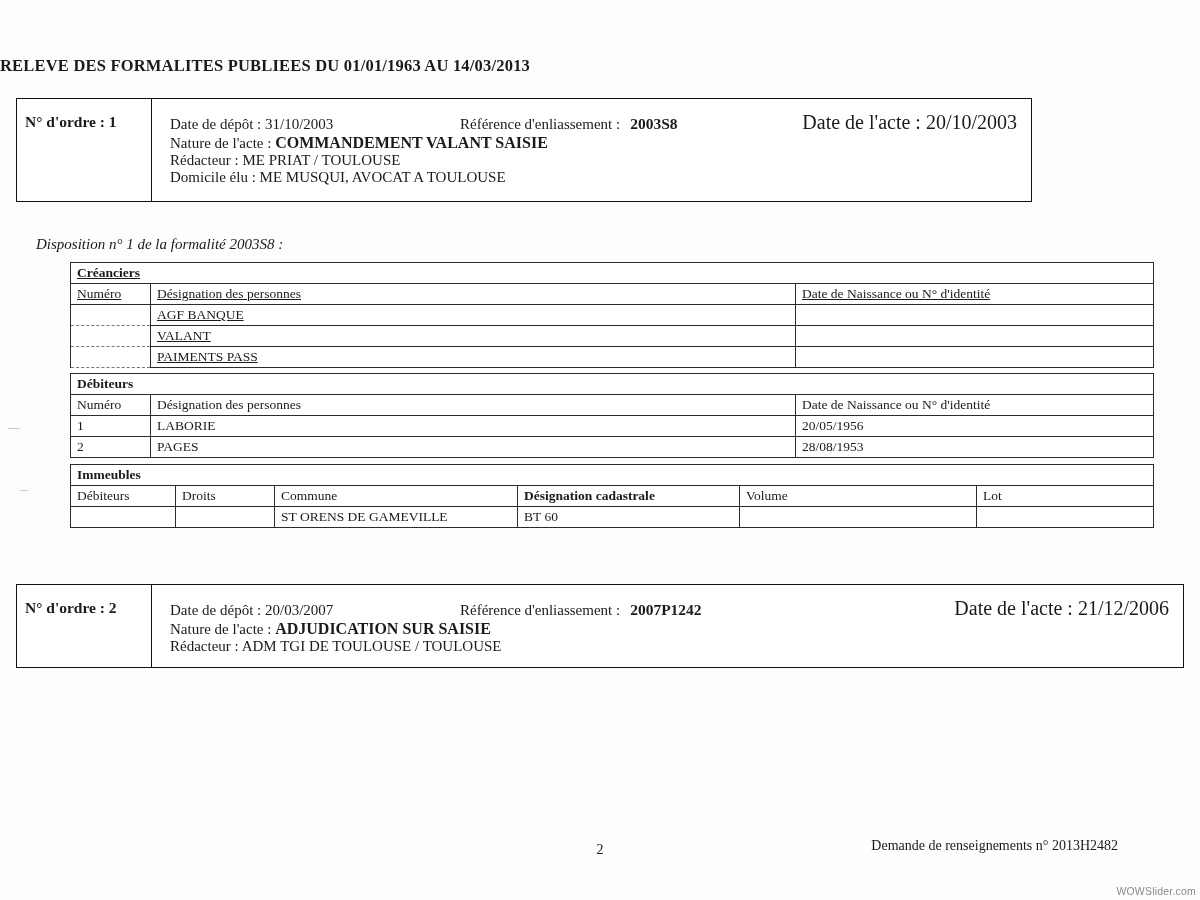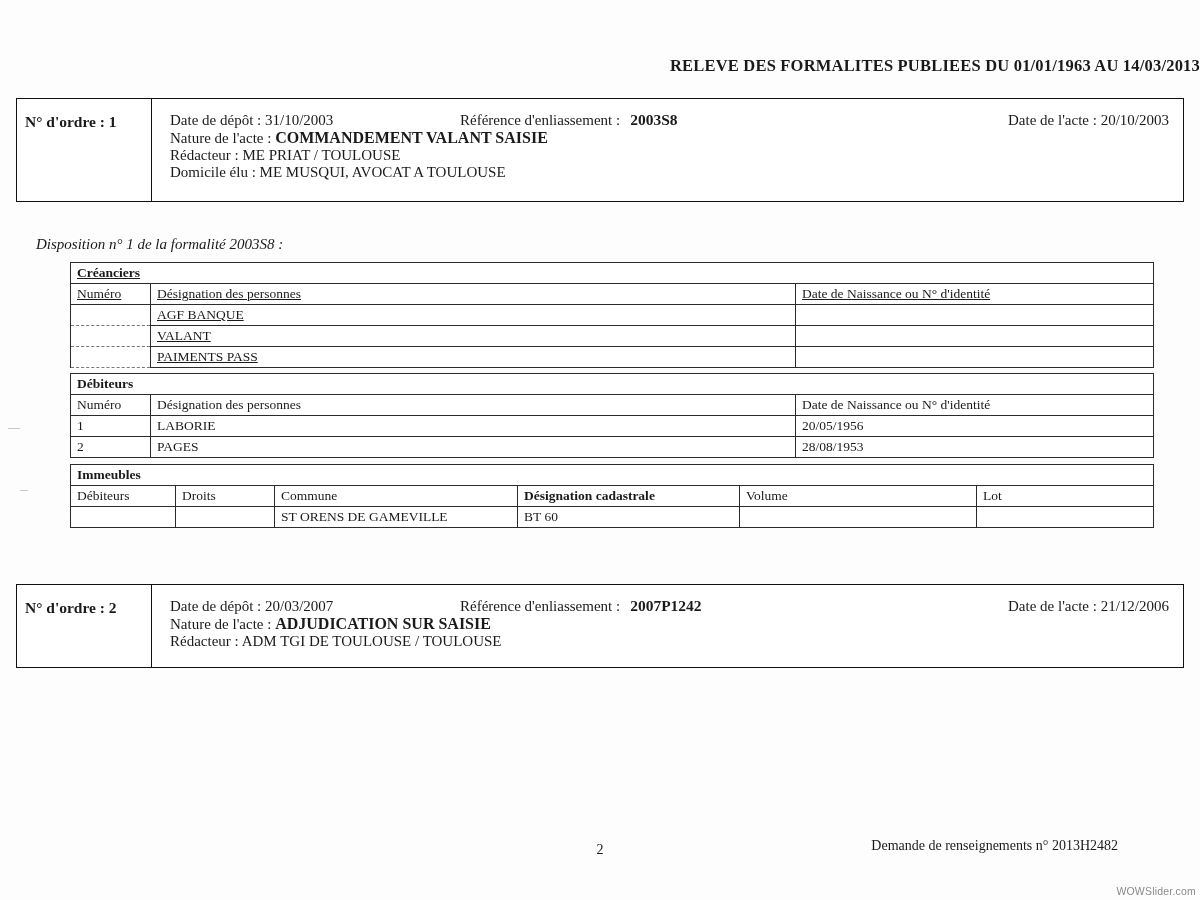--- a/index.html
+++ b/index.html
@@ -21,21 +21,21 @@
     height: 900px;
     background: #fdfdfd;
   }
 
   
   .doc-title {
     position: absolute;
     top: 56px;
     left: 0;
     width: 1200px;
-    text-align: right;
+    text-align: left;
     font-weight: bold;
     font-size: 16.5px;
     letter-spacing: 0.2px;
   }
 
   
   .formality-box {
     position: absolute;
     border: 1.5px solid #111;
     box-sizing: border-box;
@@ -66,21 +66,21 @@
   .fb-depot { width: 290px; }
   .fb-ref { flex: 1; }
   .fb-ref .val {
     font-weight: bold;
     font-size: 15.5px;
     margin-left: 10px;
   }
   .fb-acte-date {
     text-align: right;
     white-space: nowrap;
-    font-size: 15px;
+    font-size: 20px;
   }
   .fb-line {
     font-size: 15px;
     white-space: nowrap;
   }
   .fb-line .strong {
     font-weight: bold;
     font-size: 16px;
   }
   .fb-line .lbl { font-size: 15px; }
@@ -153,21 +153,21 @@
     background: #c9c9c9;
   }
 </style>
 </head>
 <body>
 
 <div class="page">
 
   <div class="doc-title">RELEVE DES FORMALITES PUBLIEES DU 01/01/1963 AU 14/03/2013</div>
 
-  <div class="formality-box" style="top:98px; left:16px; width:1168px; height:104px;">
+  <div class="formality-box" style="top:98px; left:16px; width:1016px; height:104px;">
     <div class="fb-order">N° d'ordre : 1</div>
     <div class="fb-body">
       <div class="fb-row1">
         <span class="fb-depot">Date de dépôt : 31/10/2003</span>
         <span class="fb-ref">
           <span>Référence d'enliassement :</span><span class="val">2003S8</span>
         </span>
         <span class="fb-acte-date">Date de l'acte : 20/10/2003</span>
       </div>
       <div class="fb-line">

